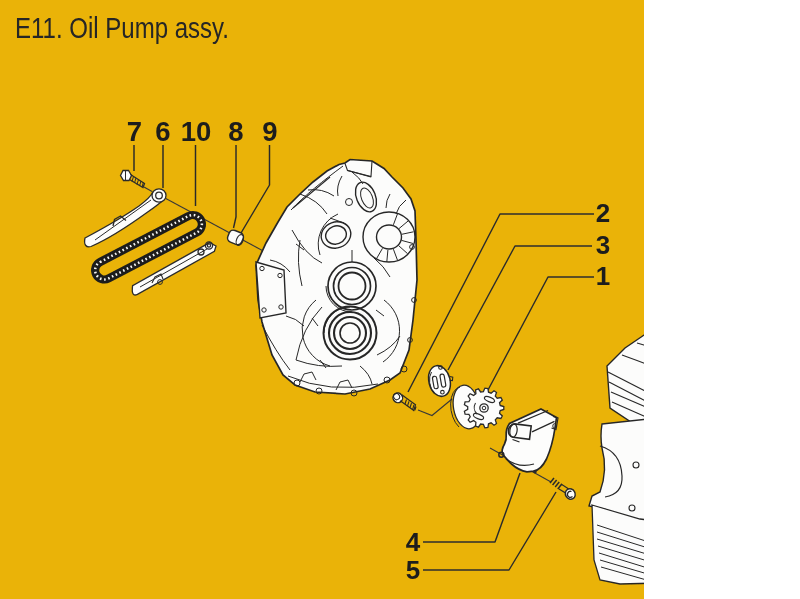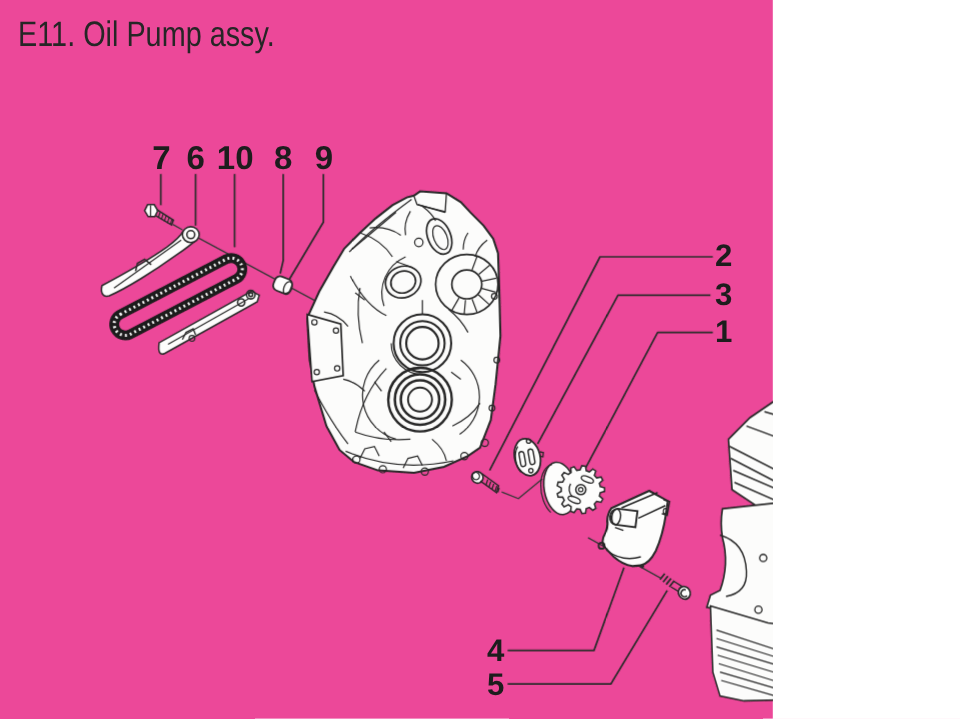--- a/index.html
+++ b/index.html
@@ -1,16 +1,16 @@
 <!DOCTYPE html>
 <html><head>
 <meta charset="utf-8">
 <style>
 html,body{margin:0;padding:0;background:#fff;}
-#page{position:relative;width:644px;height:599px;background:#ec4899;overflow:hidden;
+#page{position:relative;width:644px;height:599px;background:#eab308;overflow:hidden;
 font-family:"Liberation Sans",sans-serif;}
 svg{position:absolute;left:0;top:0;}
 </style>
 </head>
 <body>
 <div id="page">
 <svg width="800" height="599" viewBox="0 0 800 599">
 <defs>
         <filter id="scan" x="-5%" y="-5%" width="110%" height="110%">
           <feGaussianBlur stdDeviation="0.35"></feGaussianBlur>

